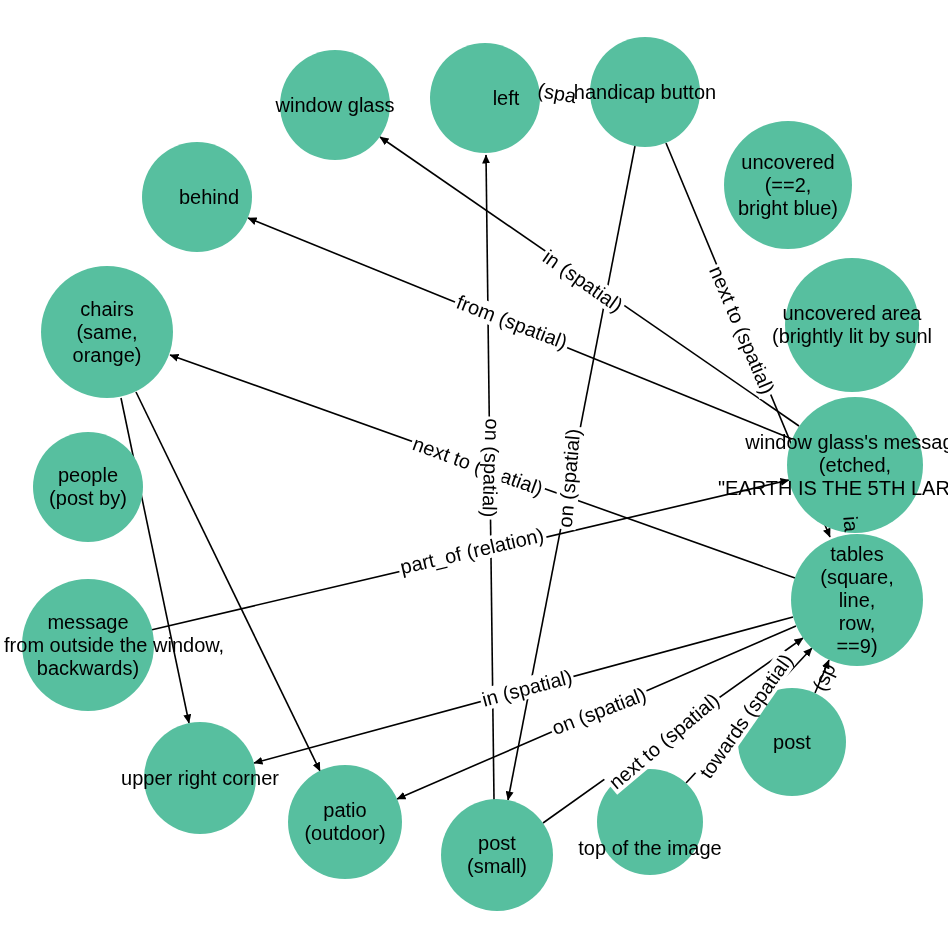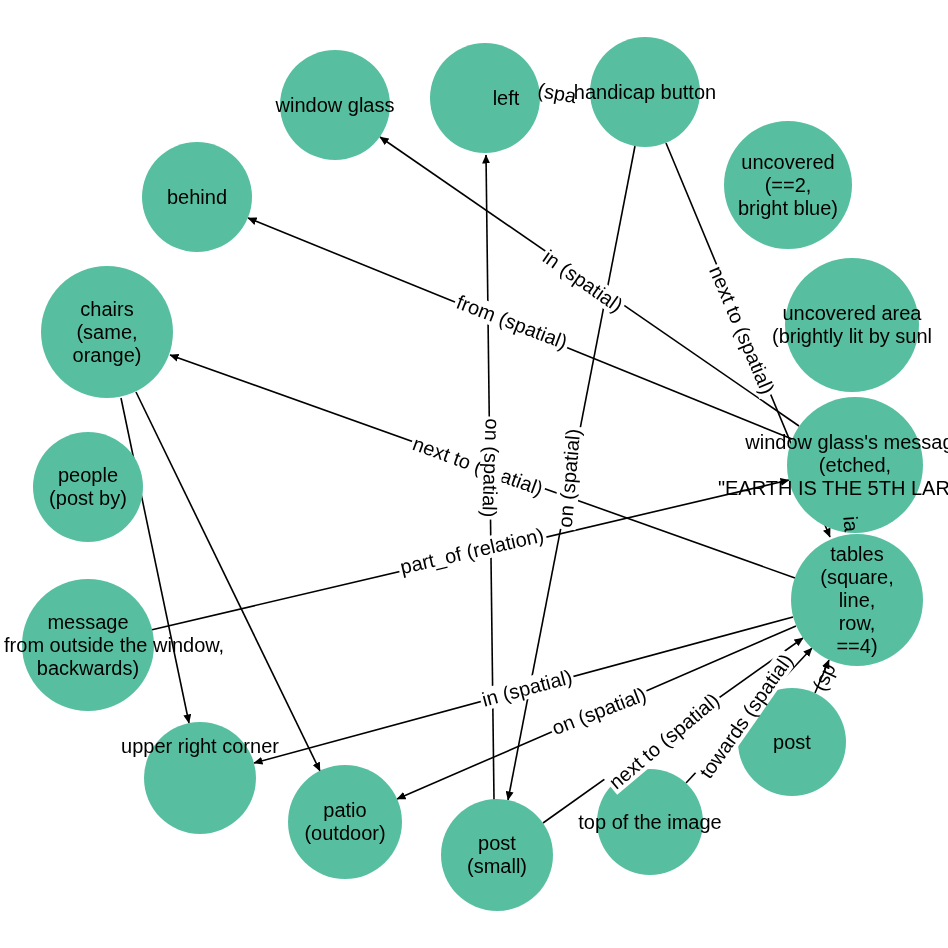--- a/index.html
+++ b/index.html
@@ -80,45 +80,45 @@
       <div class="node" style="left: 597px; top: 769px; width: 106px; height: 106px; background: rgb(87, 191, 159);"></div>
       <div class="node" style="left: 738px; top: 688px; width: 108px; height: 108px; background: rgb(87, 191, 159);"></div>
     </div>
   <div id="node-label-layer">
       <div class="node-label" style="left: 335px; top: 105px;">window glass</div>
       <div class="node-label" style="left: 486px; top: 98px; margin-left: 20px;">left</div>
       <div class="node-label" style="left: 645px; top: 92px;">handicap button</div>
       <div class="node-label" style="left: 788px; top: 185px;">uncovered
 (==2,
 bright blue)</div>
-      <div class="node-label" style="left: 197px; top: 197px;">behind</div>
+      <div class="node-label" style="left: 209px; top: 197px;">behind</div>
       <div class="node-label" style="left: 107px; top: 332px;">chairs
 (same,
 orange)</div>
       <div class="node-label" style="left: 852px; top: 325px;">uncovered area
 (brightly lit by sunl</div>
       <div class="node-label" style="left: 88px; top: 487px;">people
 (post by)</div>
       <div class="node-label" style="left: 855px; top: 465px;">window glass's message
 (etched,
 "EARTH IS THE 5TH LARGES</div>
       <div class="node-label" style="left: 88px; top: 645px;">message
 (read from outside the window,
 backwards)</div>
       <div class="node-label" style="left: 857px; top: 600px;">tables
 (square,
 line,
 row,
-==4)</div>
-      <div class="node-label" style="left: 200px; top: 746px;">upper right corner</div>
+==9)</div>
+      <div class="node-label" style="left: 200px; top: 778px;">upper right corner</div>
       <div class="node-label" style="left: 345px; top: 822px;">patio
 (outdoor)</div>
       <div class="node-label" style="left: 497px; top: 855px;">post
 (small)</div>
-      <div class="node-label" style="left: 650px; top: 822px; text-align: center;">top of the image</div>
+      <div class="node-label" style="left: 650px; top: 848px; text-align: center;">top of the image</div>
       <div class="node-label" style="left: 792px; top: 742px;">post</div>
     </div>
   <div id="edge-label-layer">
       <div class="edge-label" style="left: 478px; top: 466px; transform: translate(-50%, -50%) rotate(20deg);">next to (spatial)</div>
       <div class="edge-label" style="left: 472px; top: 551px; transform: translate(-50%, -50%) rotate(-13deg);">part_of (relation)</div>
       <div class="edge-label" style="left: 742px; top: 330px; transform: translate(-50%, -50%) rotate(67deg);">next to (spatial)</div>
       <div class="edge-label" style="left: 583px; top: 281px; transform: translate(-50%, -50%) rotate(35deg);">in (spatial)</div>
       <div class="edge-label" style="left: 512px; top: 322px; transform: translate(-50%, -50%) rotate(21deg);">from (spatial)</div>
       <div class="edge-label" style="left: 491px; top: 468px; transform: translate(-50%, -50%) rotate(92deg);">on (spatial)</div>
       <div class="edge-label" style="left: 569px; top: 478px; transform: translate(-50%, -50%) rotate(-85deg);">on (spatial)</div>

